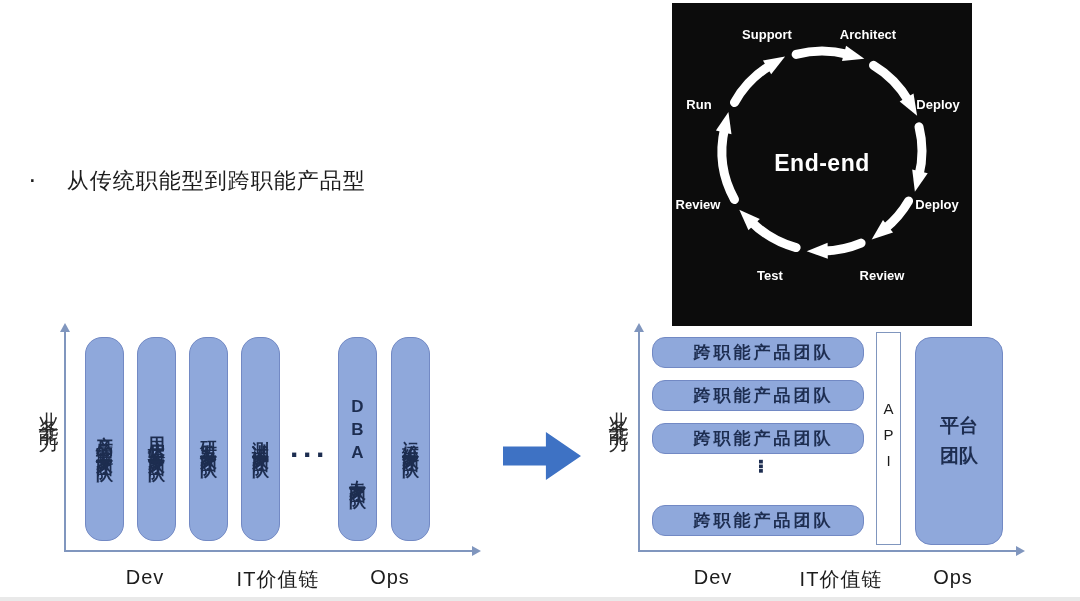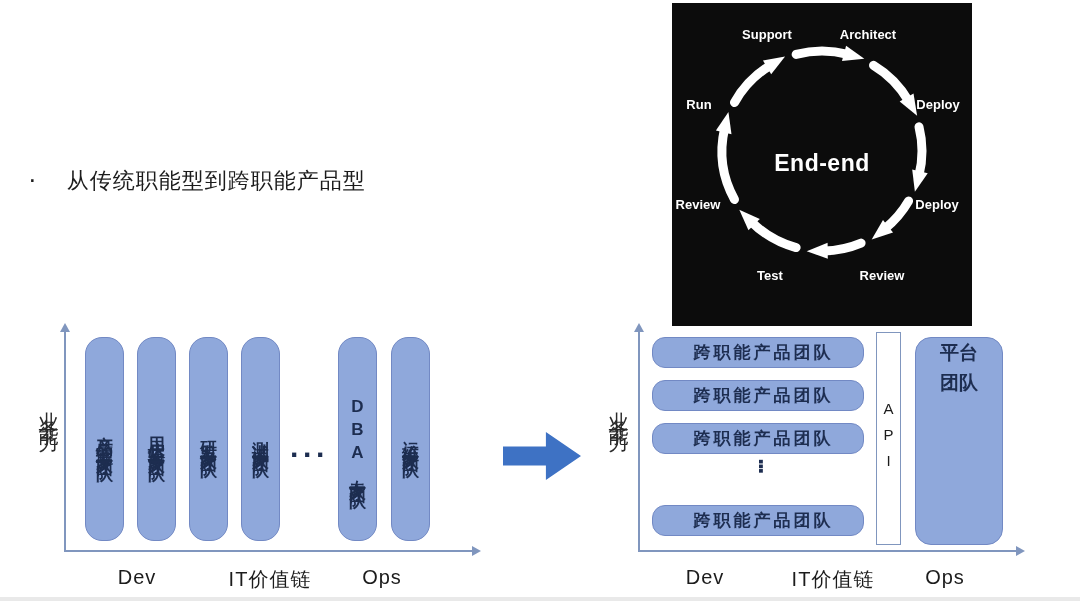--- a/index.html
+++ b/index.html
@@ -36,24 +36,24 @@
   .vbar span { writing-mode:vertical-rl; text-orientation:upright; font-size:17px; font-weight:bold; color:#1d2d50; letter-spacing:4px; }
 
   .hbar { position:absolute; left:52px; width:212px; height:31px; background:#8fa8db; border:1px solid #7289c4; border-radius:13px; display:flex; align-items:center; justify-content:center; font-size:17px; font-weight:bold; color:#1d2d50; letter-spacing:3px;padding-left:11px; }
 
   .ellipsis-h { position:absolute; font-size:30px; font-weight:bold; color:#1d2d50; letter-spacing:3px; }
   .ellipsis-v { position:absolute; writing-mode:vertical-rl; font-size:26px; font-weight:bold; color:#1d2d50; letter-spacing:-4px; line-height:1; }
 
   .api-bar { position:absolute; left:276px; top:12px; width:25px; height:213px; background:#ffffff; border:1px solid #8096be; display:flex; align-items:center; justify-content:center; }
   .api-bar span { writing-mode:vertical-lr; text-orientation:upright; font-size:15px; color:#1c1c1c; letter-spacing:9px; }
 
-  .platform { position:absolute; left:315px; top:17px; width:88px; height:208px; background:#8fa8db; border:1px solid #7289c4; border-radius:16px; display:flex; align-items:flex-start; justify-content:center; }
+  .platform { position:absolute; left:315px; top:17px; width:88px; height:208px; background:#8fa8db; border:1px solid #7289c4; border-radius:16px; display:flex; align-items:center; justify-content:center; }
   .platform span { display:inline-block; width:2.2em; font-size:19px; font-weight:bold; color:#1d2d50; text-align:center; line-height:1.6; }
 
-  .x-label { position:absolute; top:246px; transform:translateX(-50%); font-size:20px; color:#1c1c1c; letter-spacing:1px; white-space:nowrap; }
+  .x-label { position:absolute; top:246px; transform:translateX(-50%); font-size:20px; color:#1c1c1c; letter-spacing:1px; white-space:nowrap;margin-left:8px; }
 
   .transform-arrow { position:absolute; left:503px; top:432px; width:78px; height:48px; background:#3e72c4;
     clip-path:polygon(0 30%, 55% 30%, 55% 0%, 100% 50%, 55% 100%, 55% 70%, 0% 70%); }
 
   .bottom-edge { position:absolute; left:0; bottom:0; width:100%; height:4px; background:#e9e9e9; }
 </style>
 </head>
 <body>
 
 <div class="slide">

